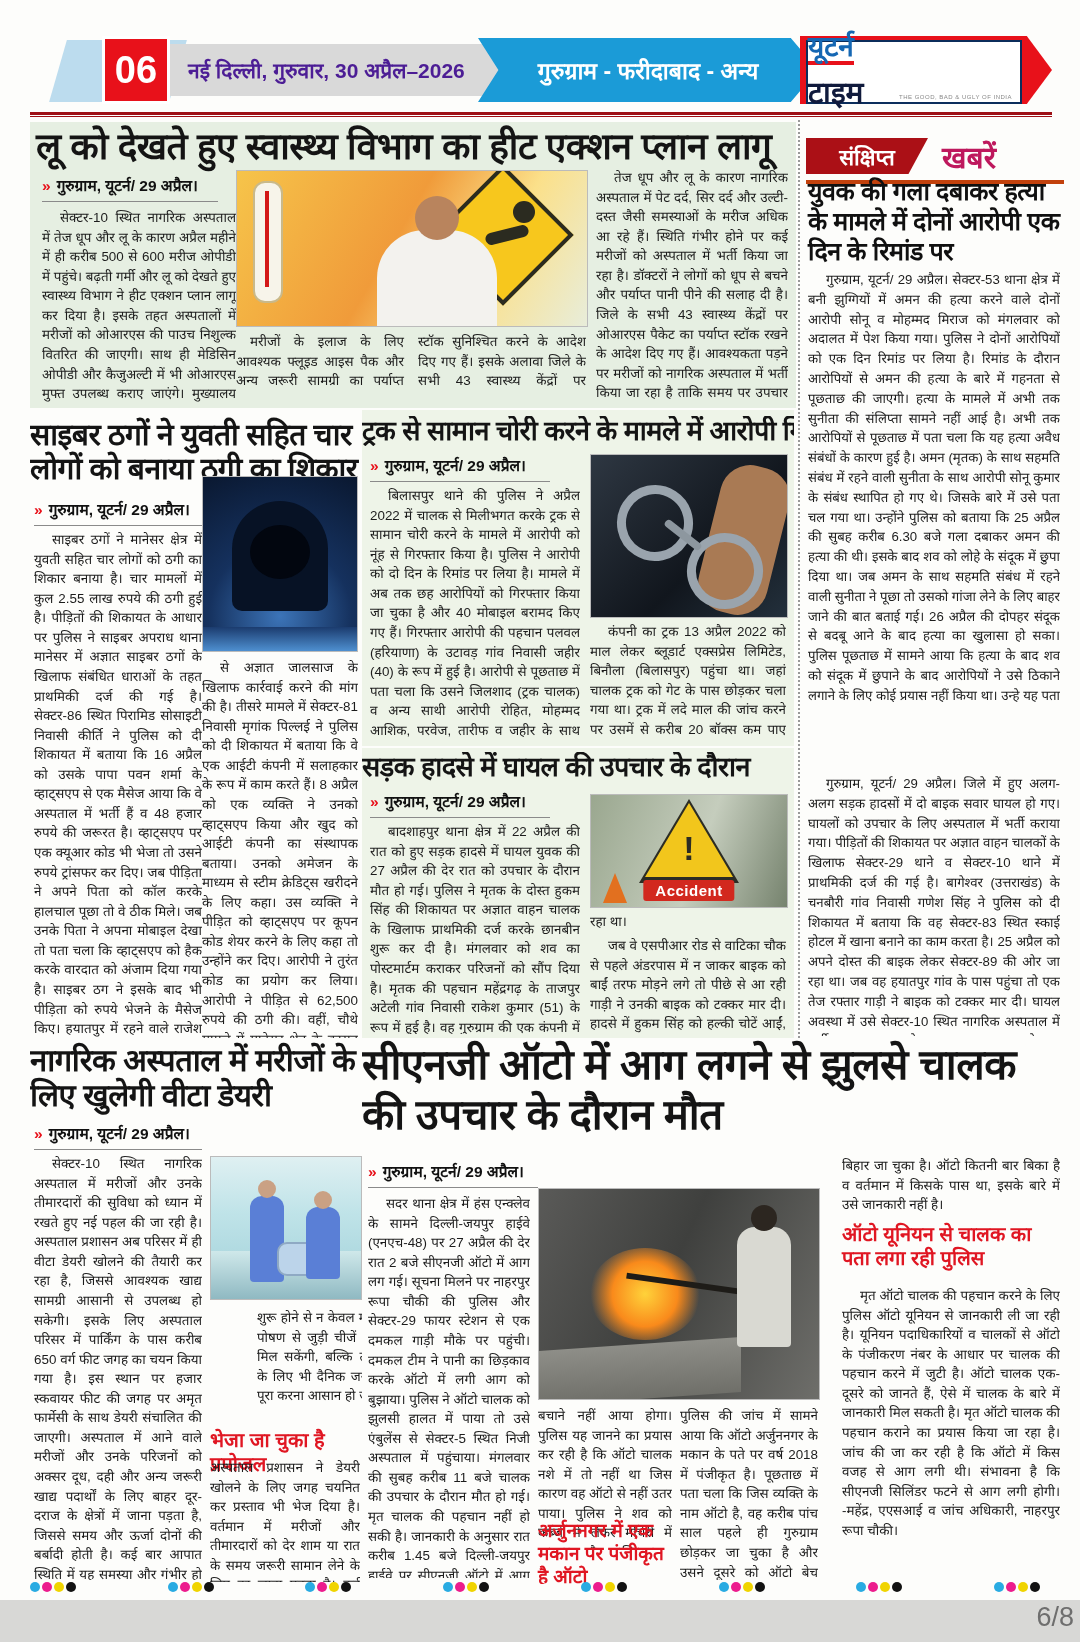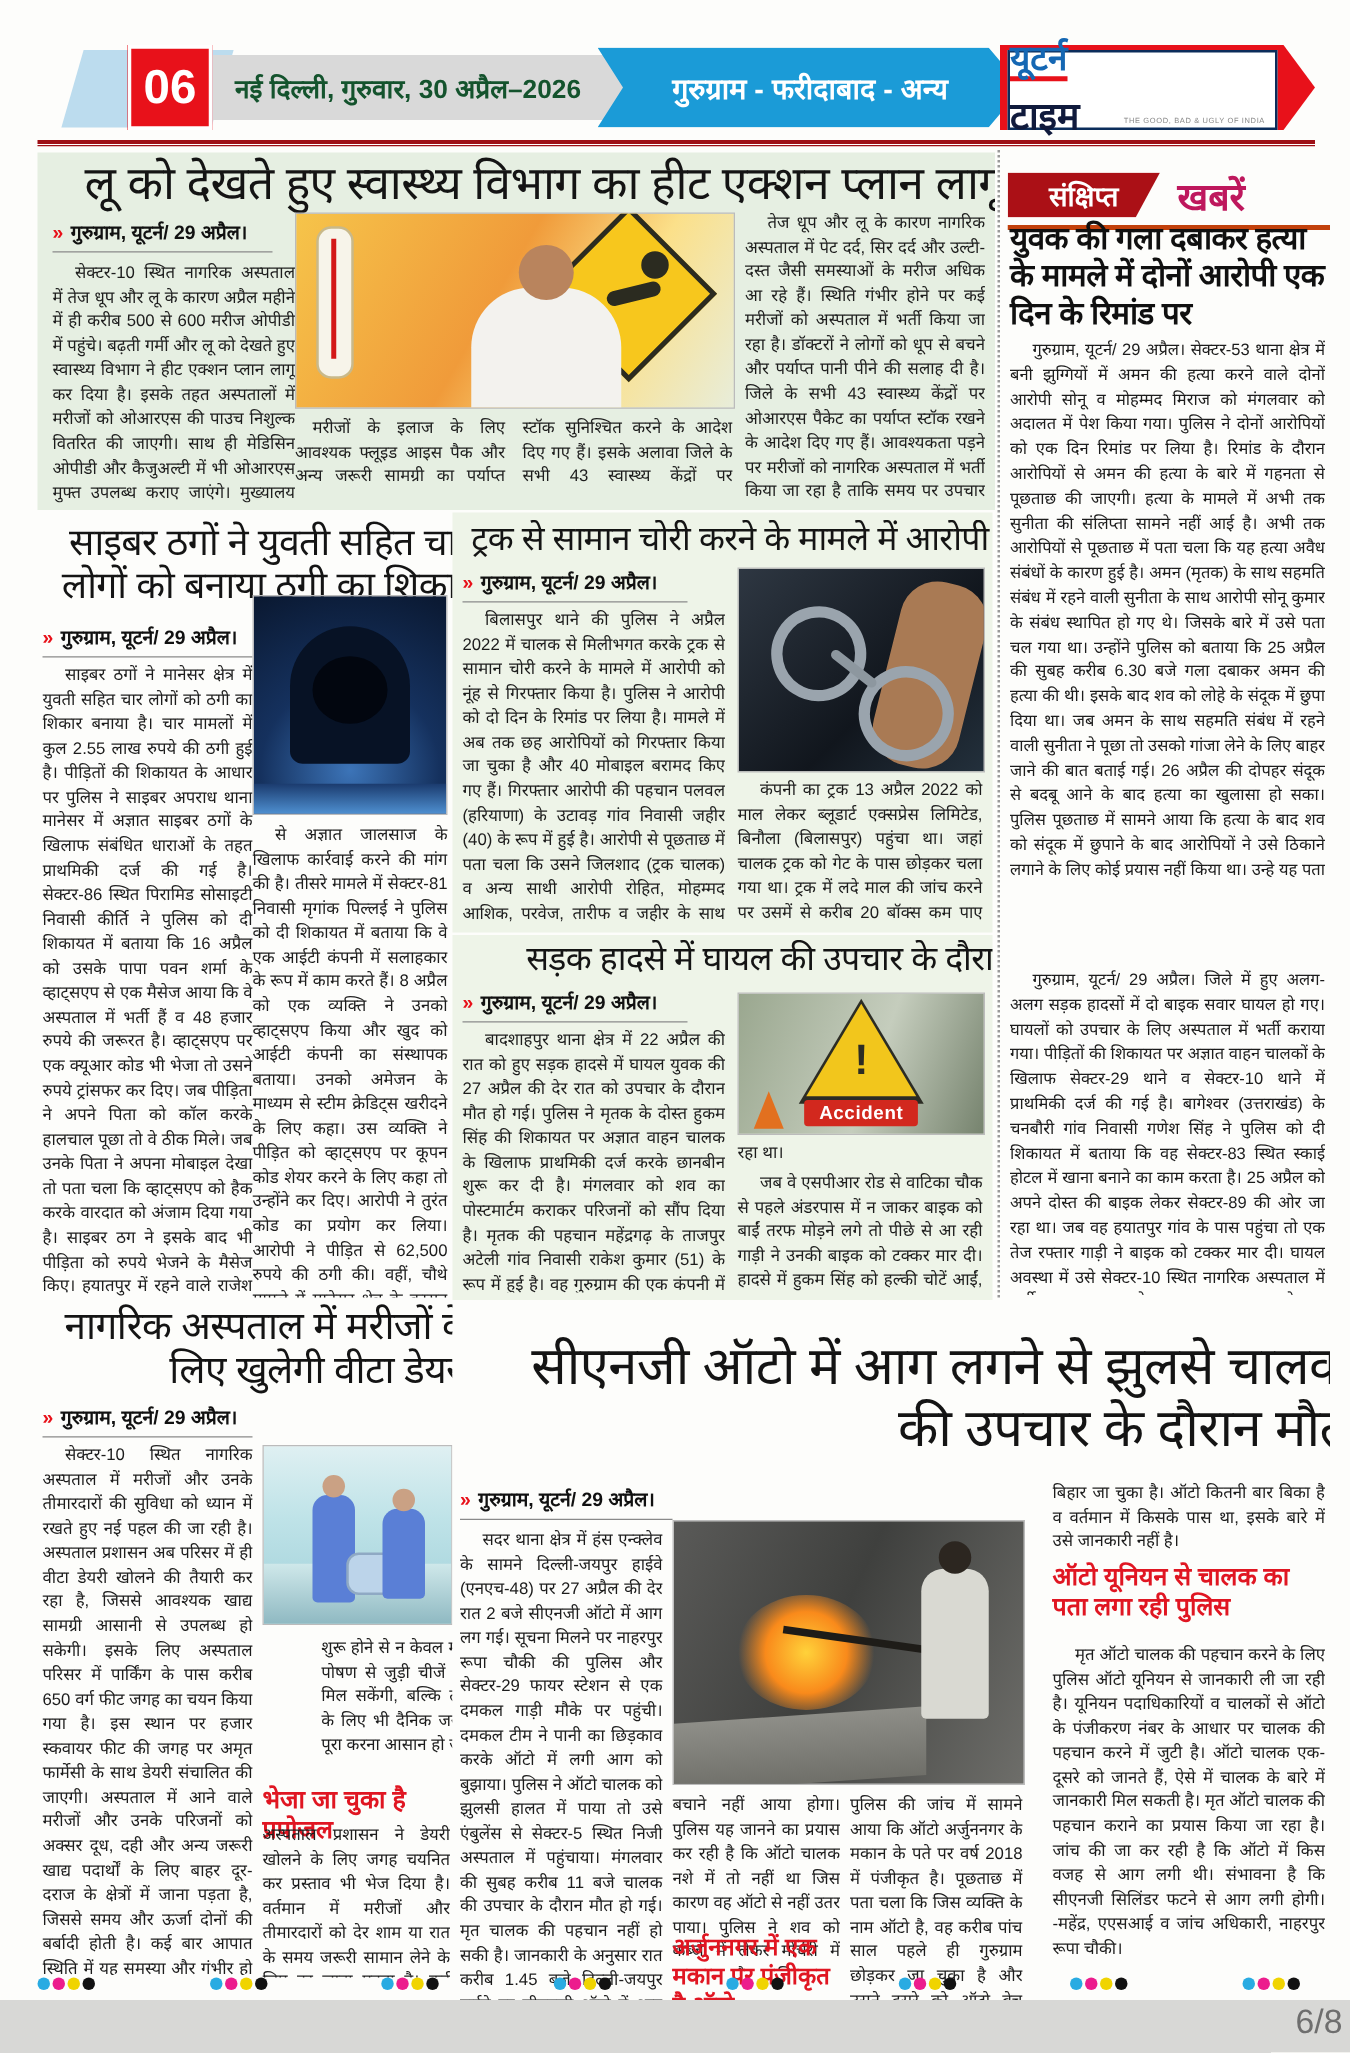--- a/index.html
+++ b/index.html
@@ -8,52 +8,52 @@
   .edge-strip{position:absolute;right:0;top:0;width:14px;height:100%;background:#e3e3e1;}
 
   
   .header{position:absolute;left:30px;top:36px;width:1022px;height:72px;}
   .chevron-lite{position:absolute;left:28px;top:4px;width:120px;height:62px;background:#bcdcee;transform:skewX(-16deg);}
   .pagenum{position:absolute;left:72px;top:0;width:68px;height:68px;background:#e8111a;color:#fff;
            font-size:38px;font-weight:900;display:flex;align-items:center;justify-content:center;
            box-shadow:0 0 0 3px #fff inset;}
   .date-banner{position:absolute;left:140px;top:8px;width:360px;height:52px;background:#d9d9d9;
            clip-path:polygon(0 0,93% 0,100% 50%,93% 100%,0 100%);
-           display:flex;align-items:center;padding-left:18px;font-size:21px;font-weight:800;color:#14532d;}
+           display:flex;align-items:center;padding-left:18px;font-size:21px;font-weight:800;color:#4c1d95;}
   .region-banner{position:absolute;left:448px;top:2px;width:340px;height:64px;background:#1b9bd7;
            clip-path:polygon(0 0,92% 0,100% 50%,92% 100%,0 100%,6% 50%);
            display:flex;align-items:center;justify-content:center;font-size:23px;font-weight:800;color:#fff;}
   .logo-arrow{position:absolute;left:770px;top:0;width:252px;height:68px;background:#e8111a;
            clip-path:polygon(0 0,90% 0,100% 50%,90% 100%,0 100%);}
   .logo-box{position:absolute;left:776px;top:4px;width:212px;height:60px;background:#fff;border:2px solid #0b2d5b;
            display:flex;align-items:flex-start;justify-content:center;gap:6px;flex-direction:column;}
   .logo-first{color:#1567b3;font-size:28px;font-weight:900;border-bottom:4px solid #e8111a;line-height:1.05;}
   .logo-second{color:#101a3c;font-size:30px;font-weight:900;}
   .logo-tagline{position:absolute;right:8px;bottom:2px;font-size:6px;color:#888;letter-spacing:.5px;}
   .red-rule{position:absolute;left:30px;top:112px;width:1022px;height:5px;
            background:linear-gradient(#9e1016 0 3px,#fff 3px 4px,#9e1016 4px 5px);}
 
   
-  .headline{font-weight:400;color:#141414;text-align:right;line-height:1.12;letter-spacing:-.5px;margin-left:15px;}
+  .headline{font-weight:700;color:#141414;text-align:left;line-height:1.12;letter-spacing:-.5px;}
   .byline{font-size:15.5px;font-weight:800;color:#111;padding-bottom:5px;border-bottom:1px solid #8a8a8a;}
   .byline .mk{color:#e8111a;margin-right:6px;font-weight:900;}
   .bodytxt{font-size:13.4px;line-height:1.46;color:#1c1c1c;text-align:justify;overflow:hidden;}
   .bodytxt{text-indent:18px;}
   .subhead-red{color:#e01622;font-weight:900;line-height:1.2;}
 
   
   .blk{position:absolute;overflow:hidden;}
   .abs{position:absolute;}
 
   .heat-blk{left:30px;top:122px;width:766px;height:286px;background:#e6efe2;}
   .cyber-blk{left:30px;top:410px;width:332px;height:632px;background:#fdfdfb;}
   .truck-blk{left:362px;top:410px;width:432px;height:336px;background:#eef4e8;}
   .acc-blk{left:362px;top:748px;width:432px;height:292px;background:#eef4e8;}
   .dairy-blk{left:30px;top:1042px;width:332px;height:542px;background:#fdfdfb;}
-  .cng-blk{left:362px;top:1066px;width:702px;height:546px;background:#fdfdfb;}
+  .cng-blk{left:362px;top:1038px;width:702px;height:546px;background:#fdfdfb;}
   .sidebar{left:806px;top:120px;width:258px;height:920px;background:#fdfdfb;}
   .side-sep{position:absolute;left:798px;top:120px;height:918px;border-left:2px dotted #999;}
 
   
   .img{position:absolute;border:1px solid #bbb;overflow:hidden;}
   .img-heat{background:linear-gradient(120deg,#f6c44a,#f09b3a 45%,#fbe08a 70%,#e8edda);}
   .thermo{position:absolute;left:16px;top:10px;width:26px;height:118px;background:#f7f4ea;border:2px solid #c9b98a;border-radius:12px;}
   .thermo:after{content:"";position:absolute;left:10px;top:8px;width:4px;height:96px;background:#d31818;}
   .warn-diamond{position:absolute;right:34px;top:14px;width:92px;height:92px;background:#f7c71d;border:4px solid #2b2b20;transform:rotate(45deg);}
   .warn-sun{position:absolute;right:52px;top:30px;width:22px;height:22px;border-radius:50%;background:#2b2b20;}

